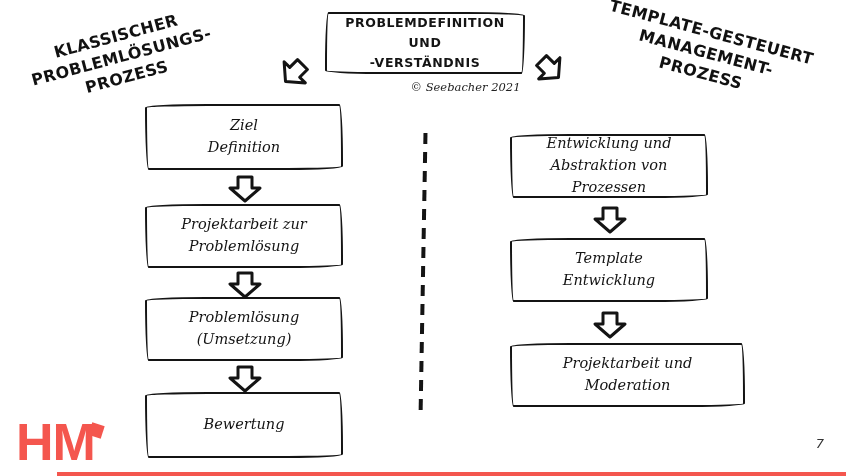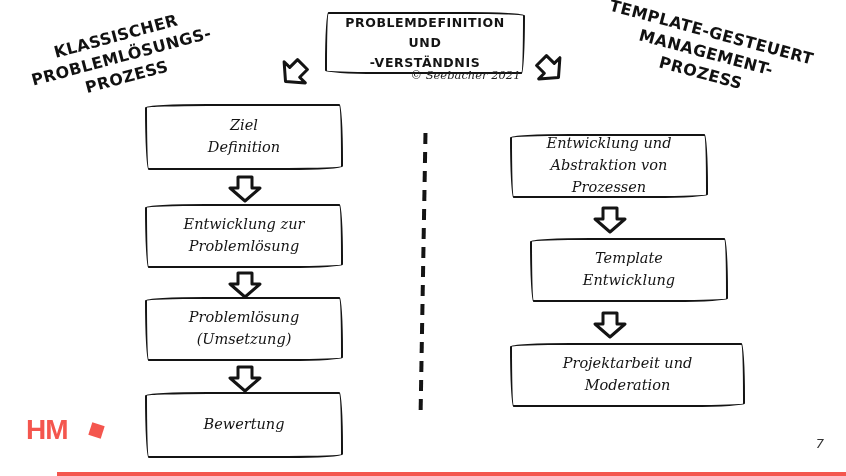--- a/index.html
+++ b/index.html
@@ -39,21 +39,21 @@
     font-family: "DejaVu Sans", sans-serif;
     font-style: normal;
     font-weight: 600;
     font-size: 12.5px;
     letter-spacing: 0.6px;
     line-height: 1.6;
     border-radius: 15px 255px 15px 225px / 225px 15px 255px 15px;
   }
   .copyright {
     position: absolute;
-    left: 408px; top: 68px; width: 115px;
+    left: 408px; top: 80px; width: 115px;
     font-family: "DejaVu Serif", serif;
     font-style: italic;
     font-size: 11.5px;
     color: #222222;
     text-align: center;
   }
   .side-title {
     position: absolute;
     font-weight: 800;
     font-size: 16px;
@@ -81,24 +81,24 @@
   .divider {
     position: absolute;
     left: 421px; top: 133px;
     width: 4px; height: 284px;
     background-image: repeating-linear-gradient(to bottom, #141414 0 11px, transparent 11px 19px);
     transform: rotate(1deg);
   }
 
   .hm-logo {
     position: absolute;
-    left: 26px; top: 416px;
+    left: 16px; top: 416px;
     font-family: "Liberation Sans", sans-serif;
     font-weight: bold;
-    font-size: 28px;
+    font-size: 52px;
     line-height: 1;
     color: #F4564E;
     letter-spacing: -1px;
   }
   .hm-diamond {
     position: absolute;
     left: 90px; top: 424px;
     width: 13px; height: 13px;
     background: #F4564E;
     transform: rotate(18deg);
@@ -122,21 +122,21 @@
   .lbox1 { left: 145px; top: 104px; width: 198px; height: 66px; }
   .lbox2 { left: 145px; top: 204px; width: 198px; height: 64px; }
   .lbox3 { left: 145px; top: 297px; width: 198px; height: 64px; }
   .lbox4 { left: 145px; top: 392px; width: 198px; height: 66px; }
   .larr1 { left: 225px; top: 174px; }
   .larr2 { left: 225px; top: 270px; }
   .larr3 { left: 225px; top: 364px; }
 
   
   .rbox1 { left: 510px; top: 134px; width: 198px; height: 64px; }
-  .rbox2 { left: 530px; top: 238px; width: 198px; height: 64px; }
+  .rbox2 { left: 510px; top: 238px; width: 198px; height: 64px; }
   .rbox3 { left: 510px; top: 343px; width: 235px; height: 64px; }
   .rarr1 { left: 590px; top: 205px; }
   .rarr2 { left: 590px; top: 310px; }
 
   .diag-left  { left: 274px; top: 58px; }
   .diag-right { left: 530px; top: 54px; }
 </style>
 </head>
 <body>
 
@@ -168,21 +168,21 @@
 
   <div class="divider"></div>
 
   <div class="sketch-box lbox1 pre">Ziel
 Definition</div>
   <div class="arrow-wrap larr1">
     <svg viewBox="0 0 40 30">
         <path d="M13 3 L27 3 L27 14 L35 14 L20 27 L5 14 L13 14 Z" fill="#ffffff" stroke="#141414" stroke-width="3" stroke-linejoin="round"></path>
       </svg>
   </div>
-  <div class="sketch-box lbox2 pre">Entwicklung zur
+  <div class="sketch-box lbox2 pre">Projektarbeit zur
 Problemlösung</div>
   <div class="arrow-wrap larr2">
     <svg viewBox="0 0 40 30">
         <path d="M13 3 L27 3 L27 14 L35 14 L20 27 L5 14 L13 14 Z" fill="#ffffff" stroke="#141414" stroke-width="3" stroke-linejoin="round"></path>
       </svg>
   </div>
   <div class="sketch-box lbox3 pre">Problemlösung
 (Umsetzung)</div>
   <div class="arrow-wrap larr3">
     <svg viewBox="0 0 40 30">

